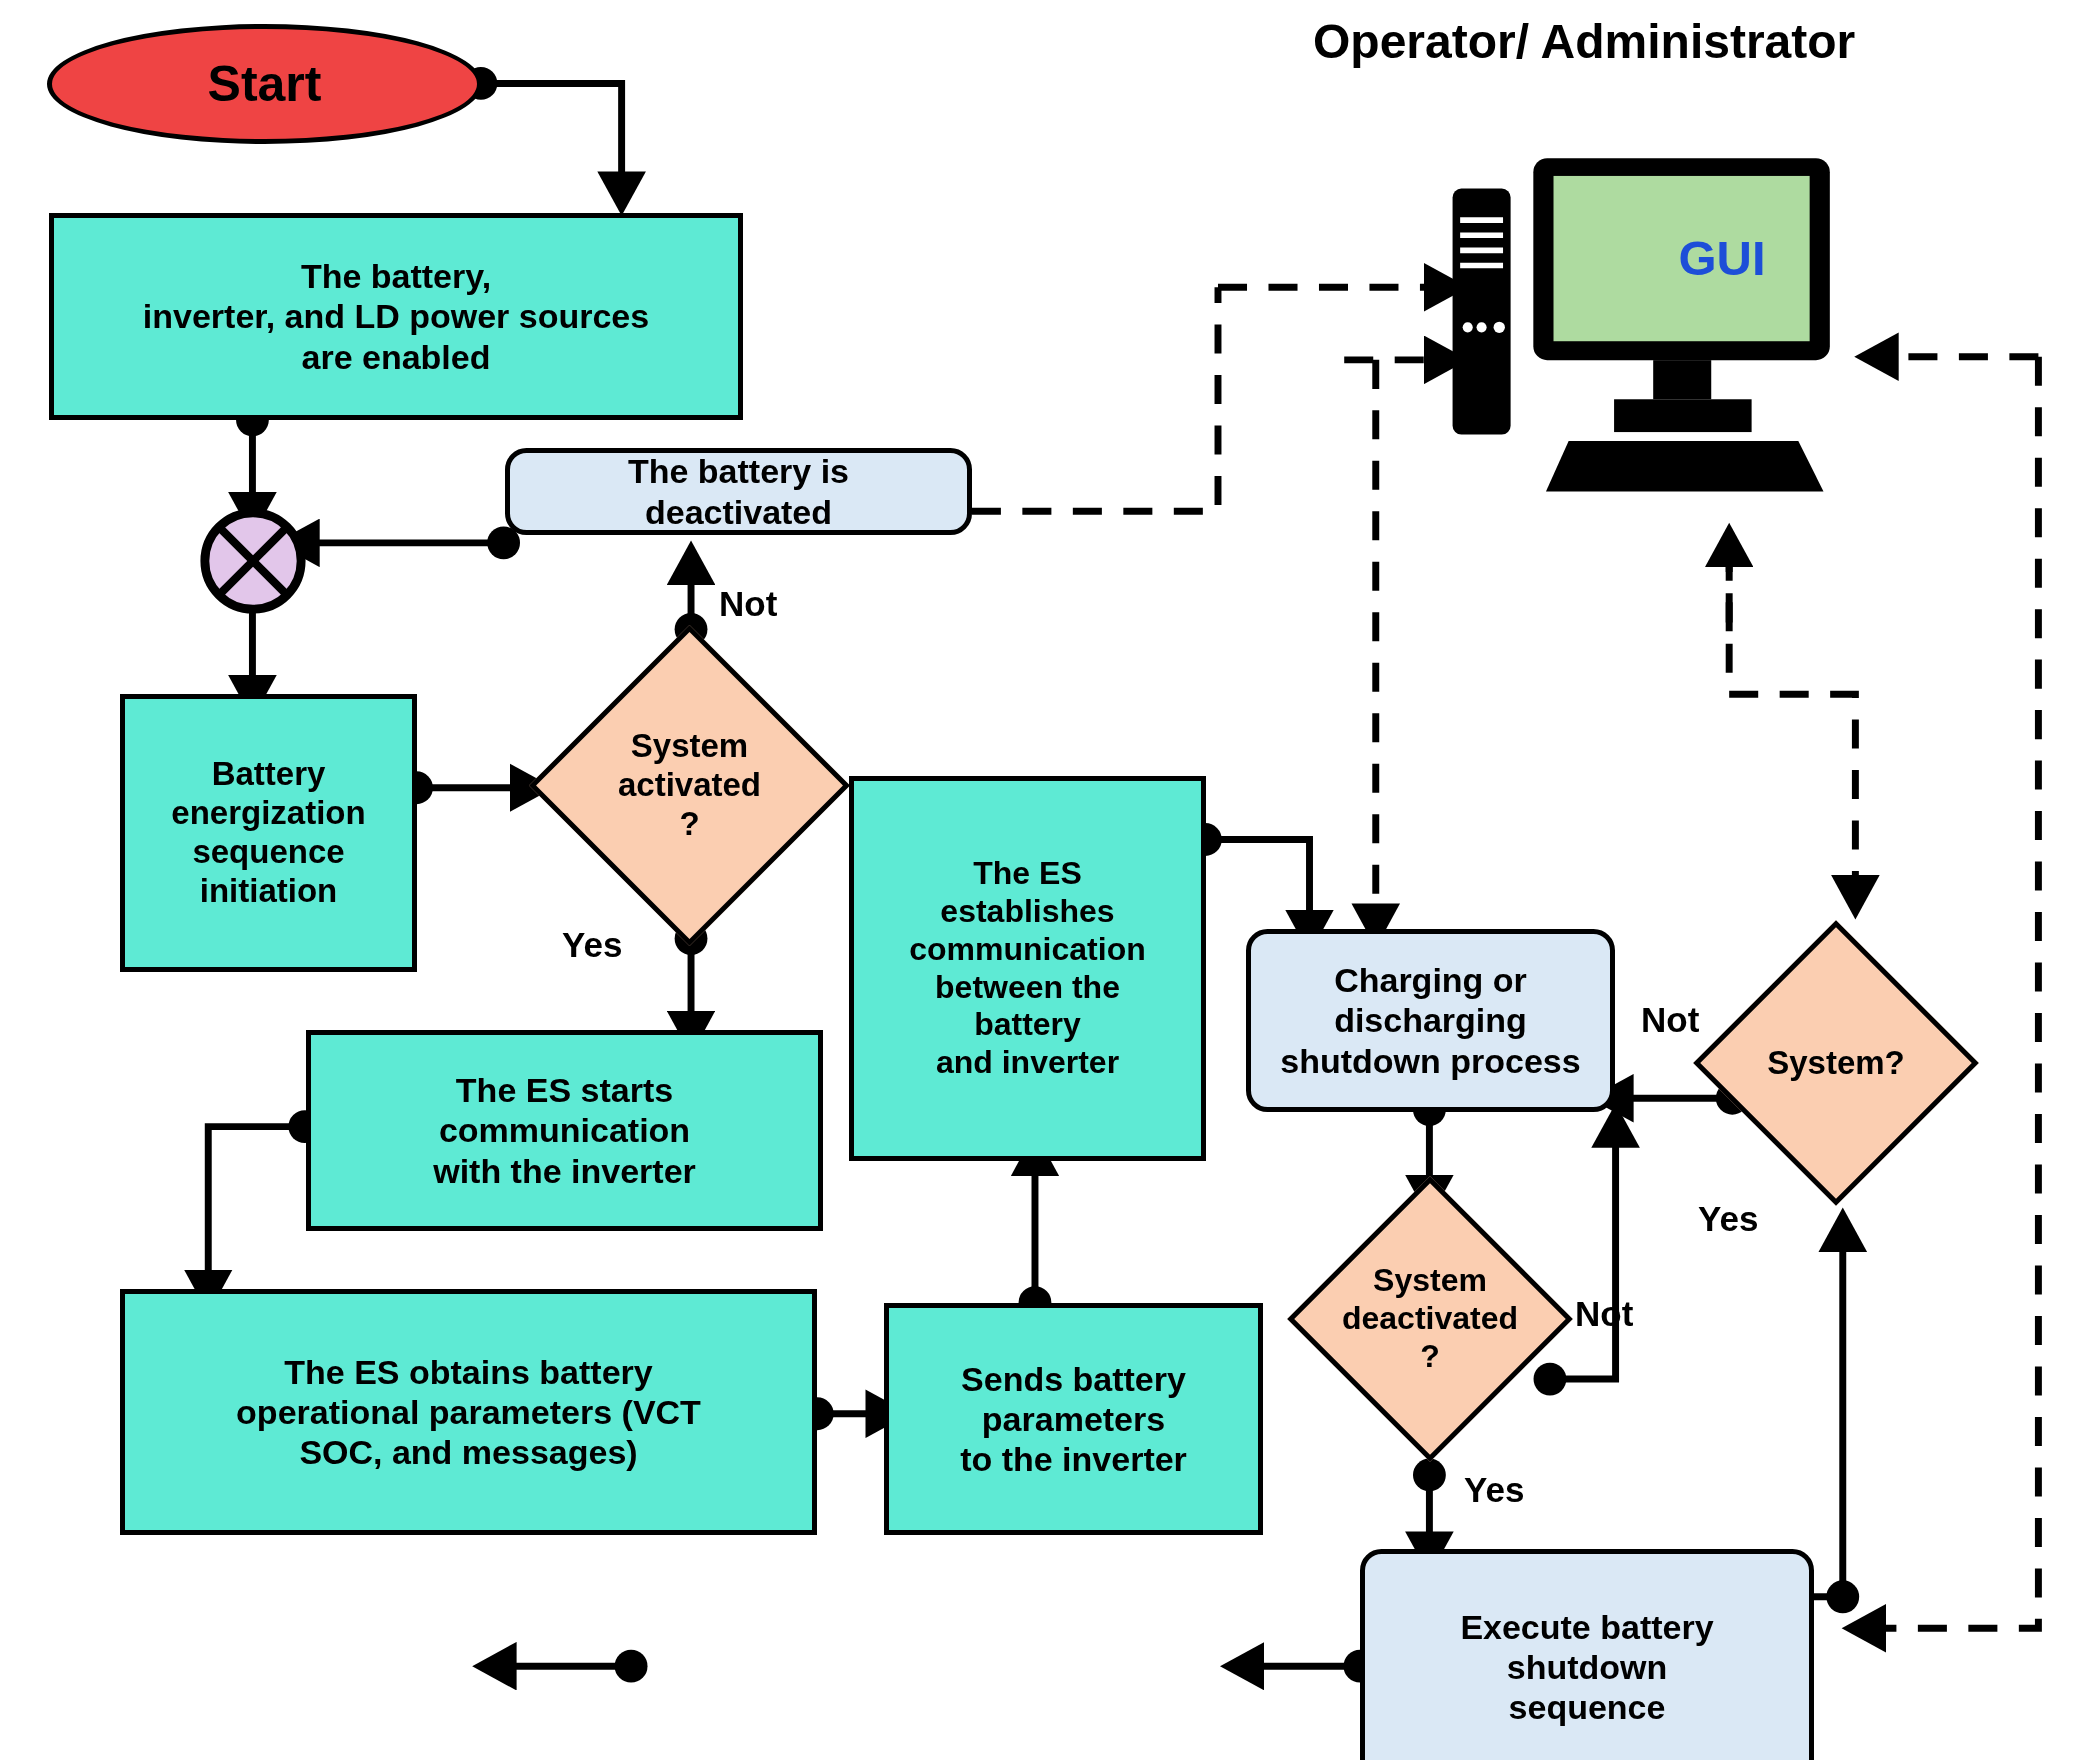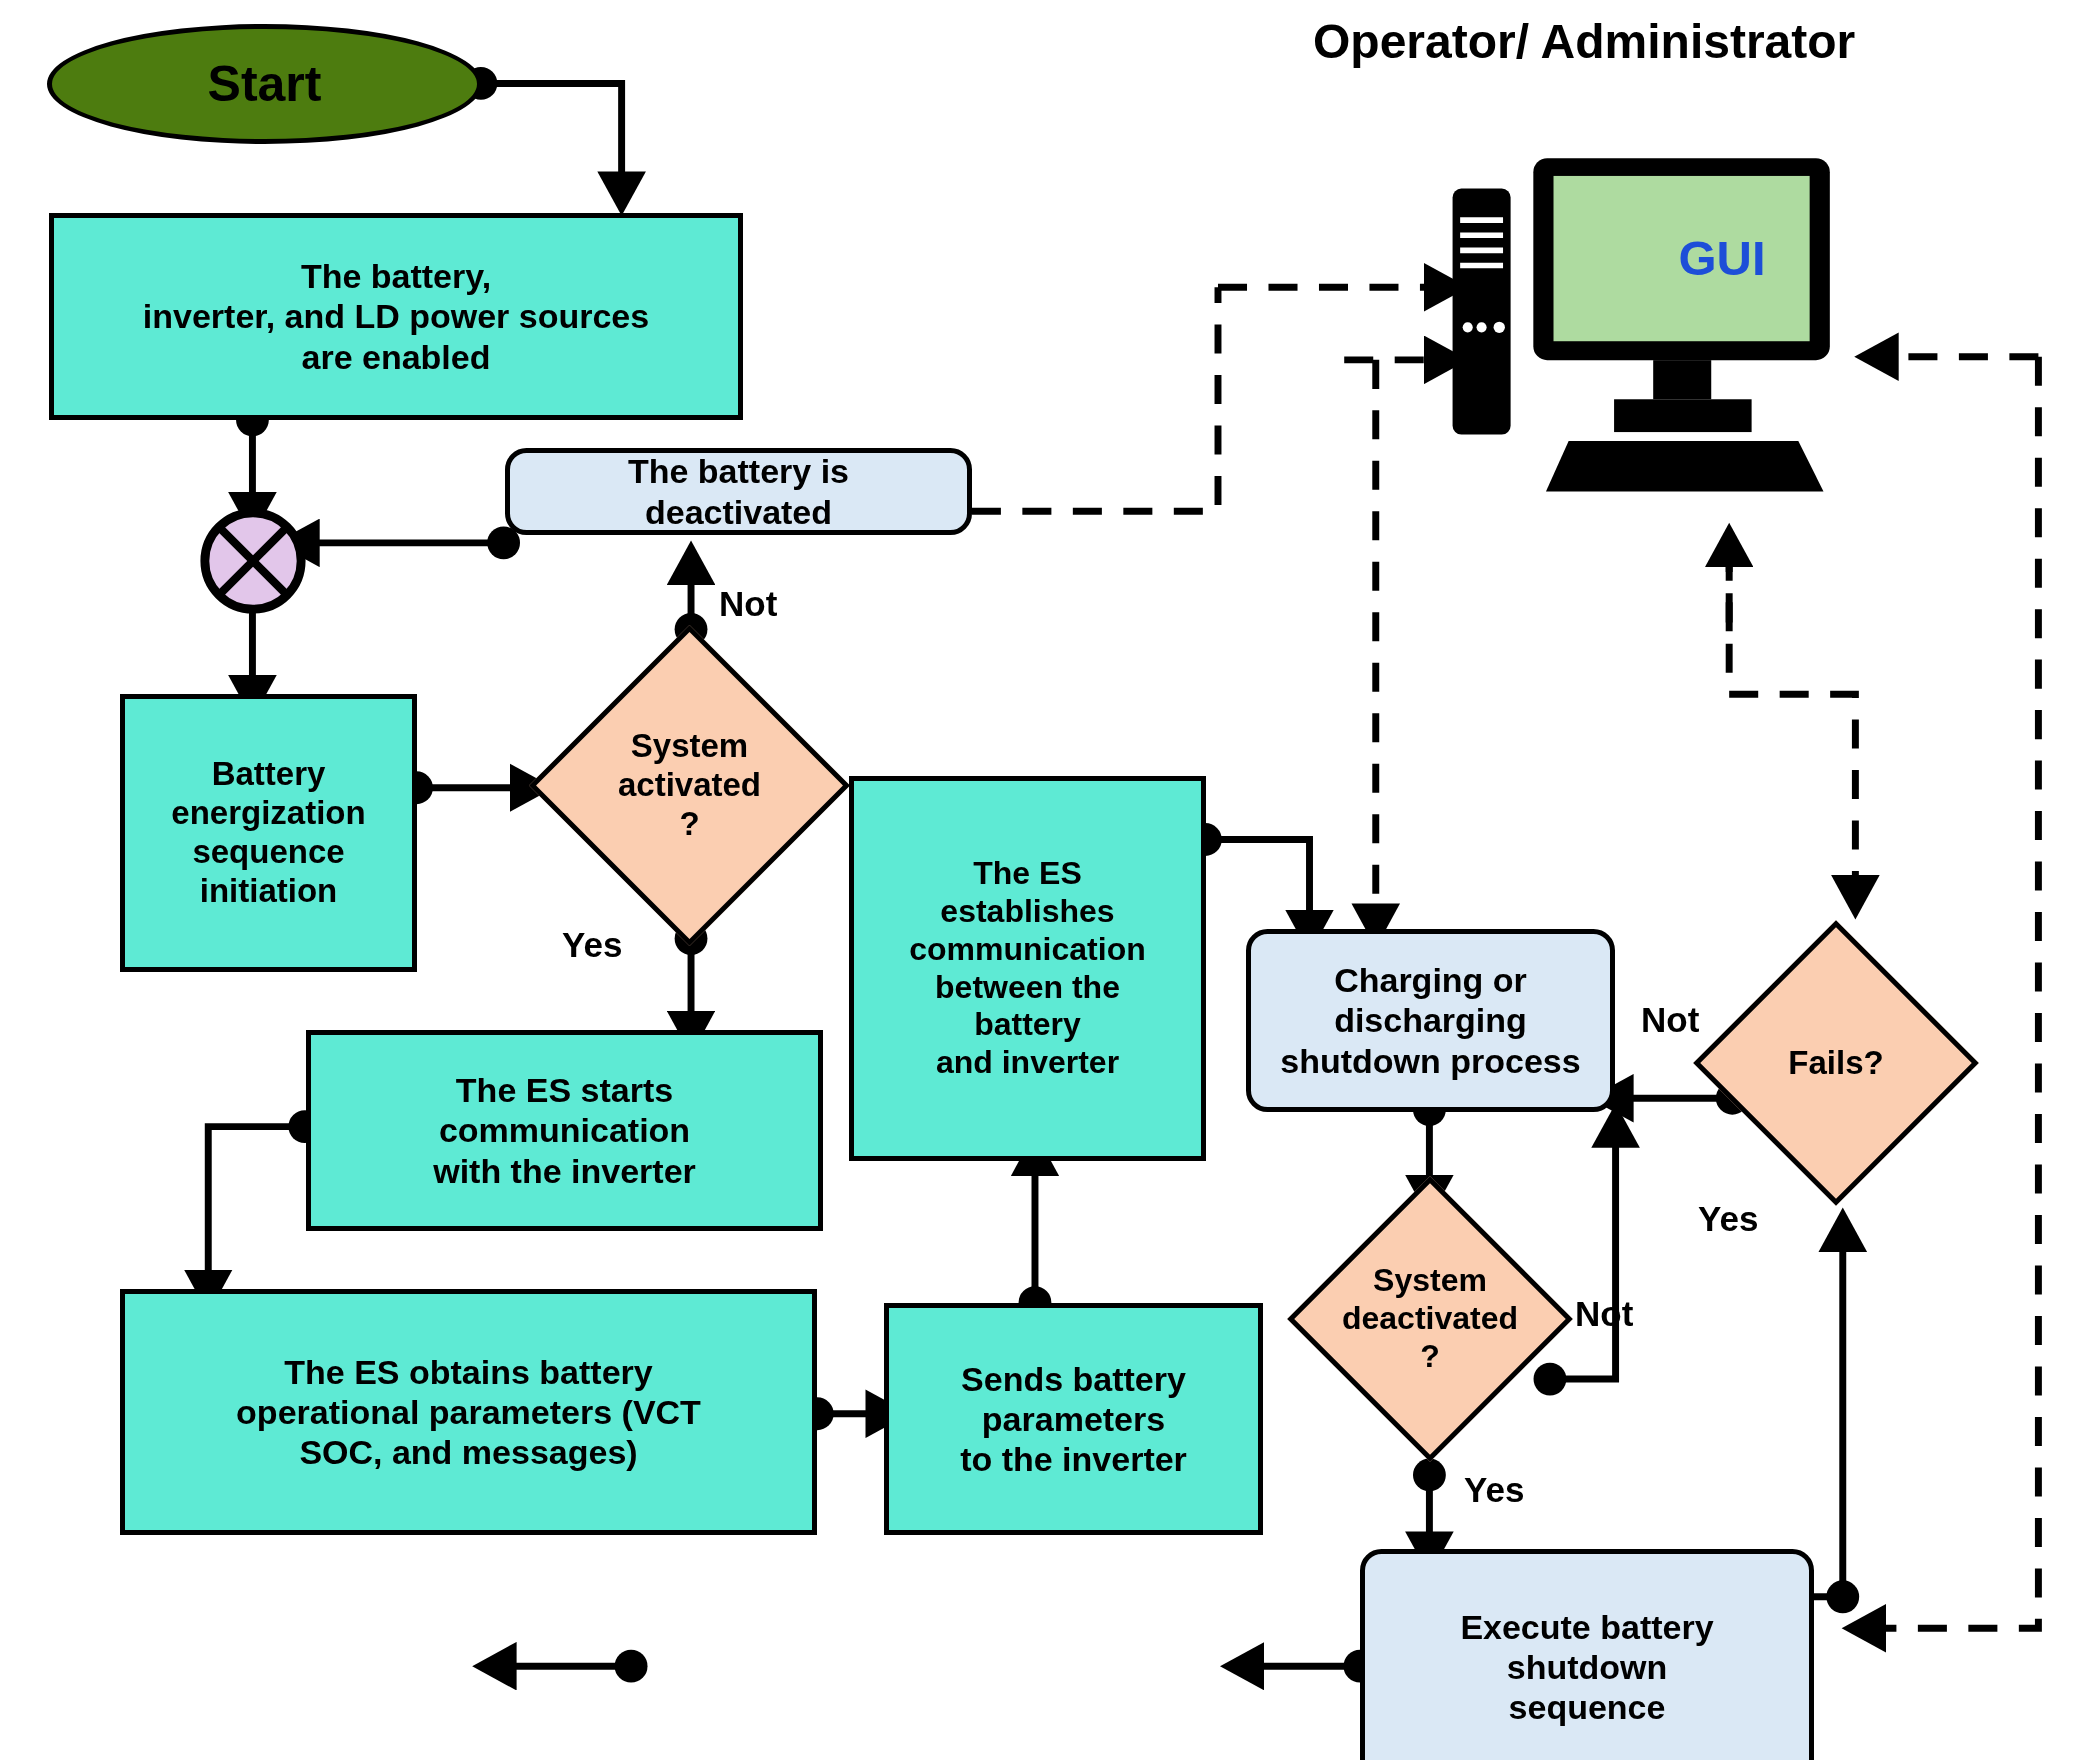--- a/index.html
+++ b/index.html
@@ -17,21 +17,21 @@
     display:block;width:100%;
     font-weight:bold;color:#000;
     line-height:1.18;
     white-space:pre-line;
     padding:0 6.3px;
     box-sizing:border-box;
   }
 
   .proc{background:#5eead4;border:5.7px solid #000;}
   .sys {background:#DAE8F5;border:5.7px solid #000;border-radius:21.5px;}
-  .term{background:#4d7c0f;border:5.7px solid #000;border-radius:50%;}
+  .term{background:#ef4444;border:5.7px solid #000;border-radius:50%;}
 
   .diamond{position:absolute;}
   .diamond .dshape{
     position:absolute;left:0;top:0;width:100%;height:100%;
     background:#FBCEB1;border:5.7px solid #000;
     transform:rotate(45deg);
     box-sizing:border-box;
   }
   .diamond .dtxt{
     position:absolute;left:0;top:0;width:100%;height:100%;
@@ -201,21 +201,21 @@
 
   <div class="diamond" style="left:1329px;top:1218px;width:202px;height:202px;">
     <div class="dshape"></div>
     <div class="dtxt" style="font-size:32px;">System
 deactivated
 ?</div>
   </div>
 
   <div class="diamond" style="left:1735px;top:962px;width:202px;height:202px;">
     <div class="dshape"></div>
-    <div class="dtxt" style="font-size:33px;">Fails?</div>
+    <div class="dtxt" style="font-size:33px;">System?</div>
   </div>
 
   <div class="node sys" style="left:1360px;top:1549px;width:454px;height:236px;">
     <span class="txt" style="font-size:34px;">Execute battery
 shutdown
 sequence</span>
   </div>
 
 
   <div class="junction" style="left:196px;top:504px;width:114px;height:114px;">

